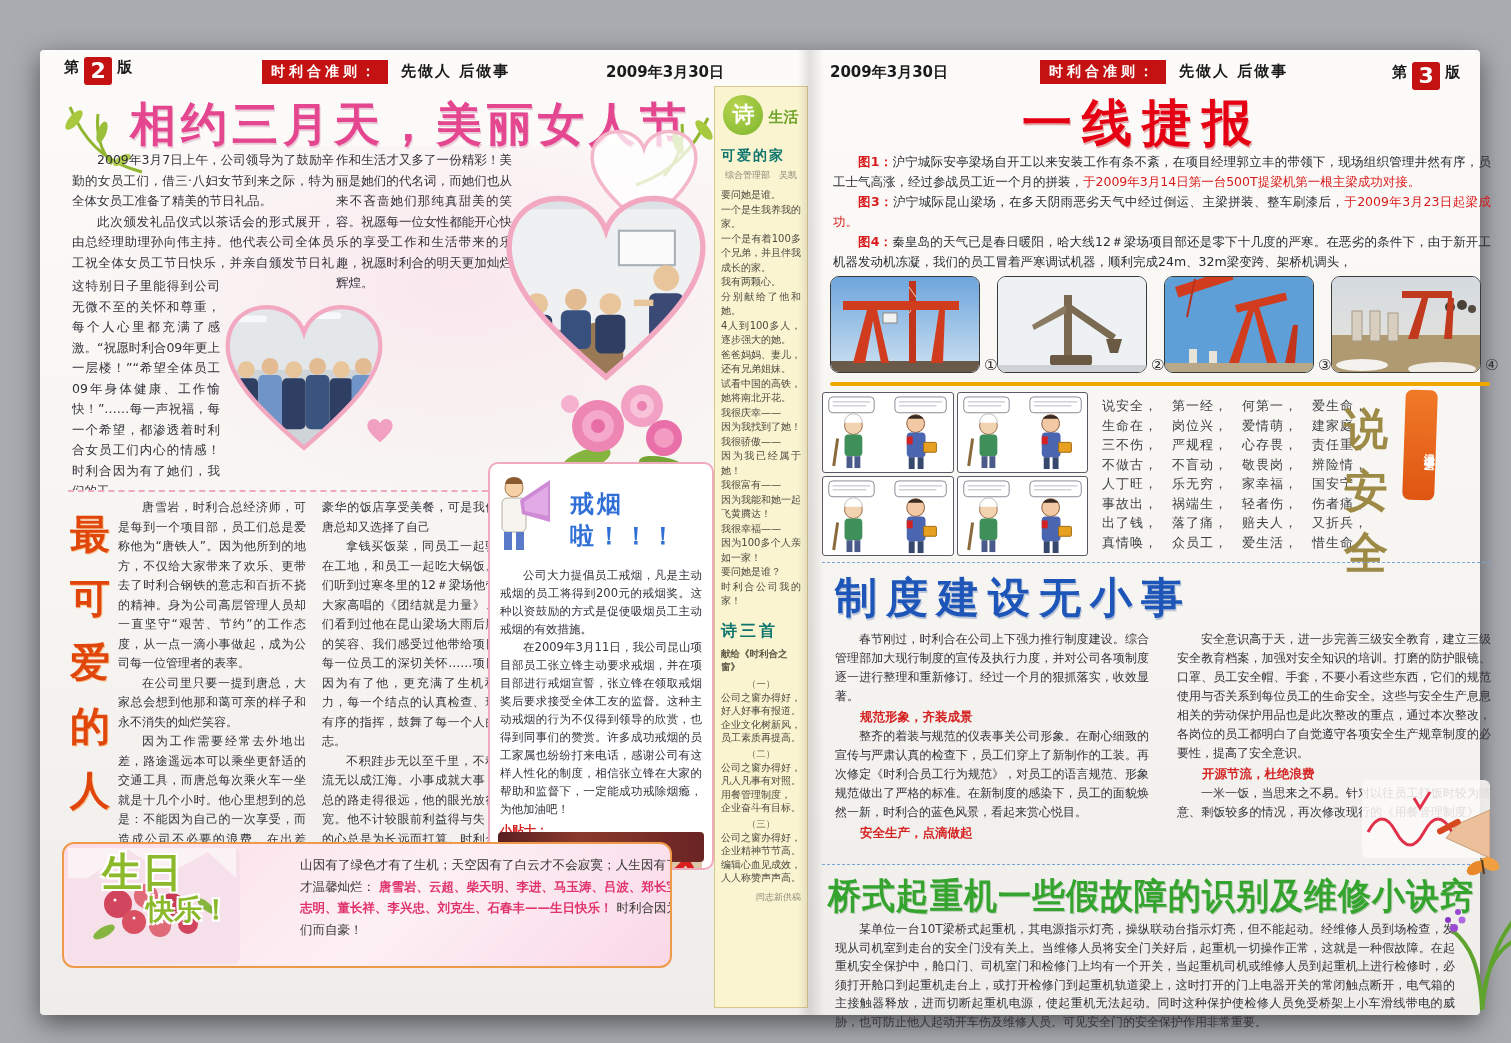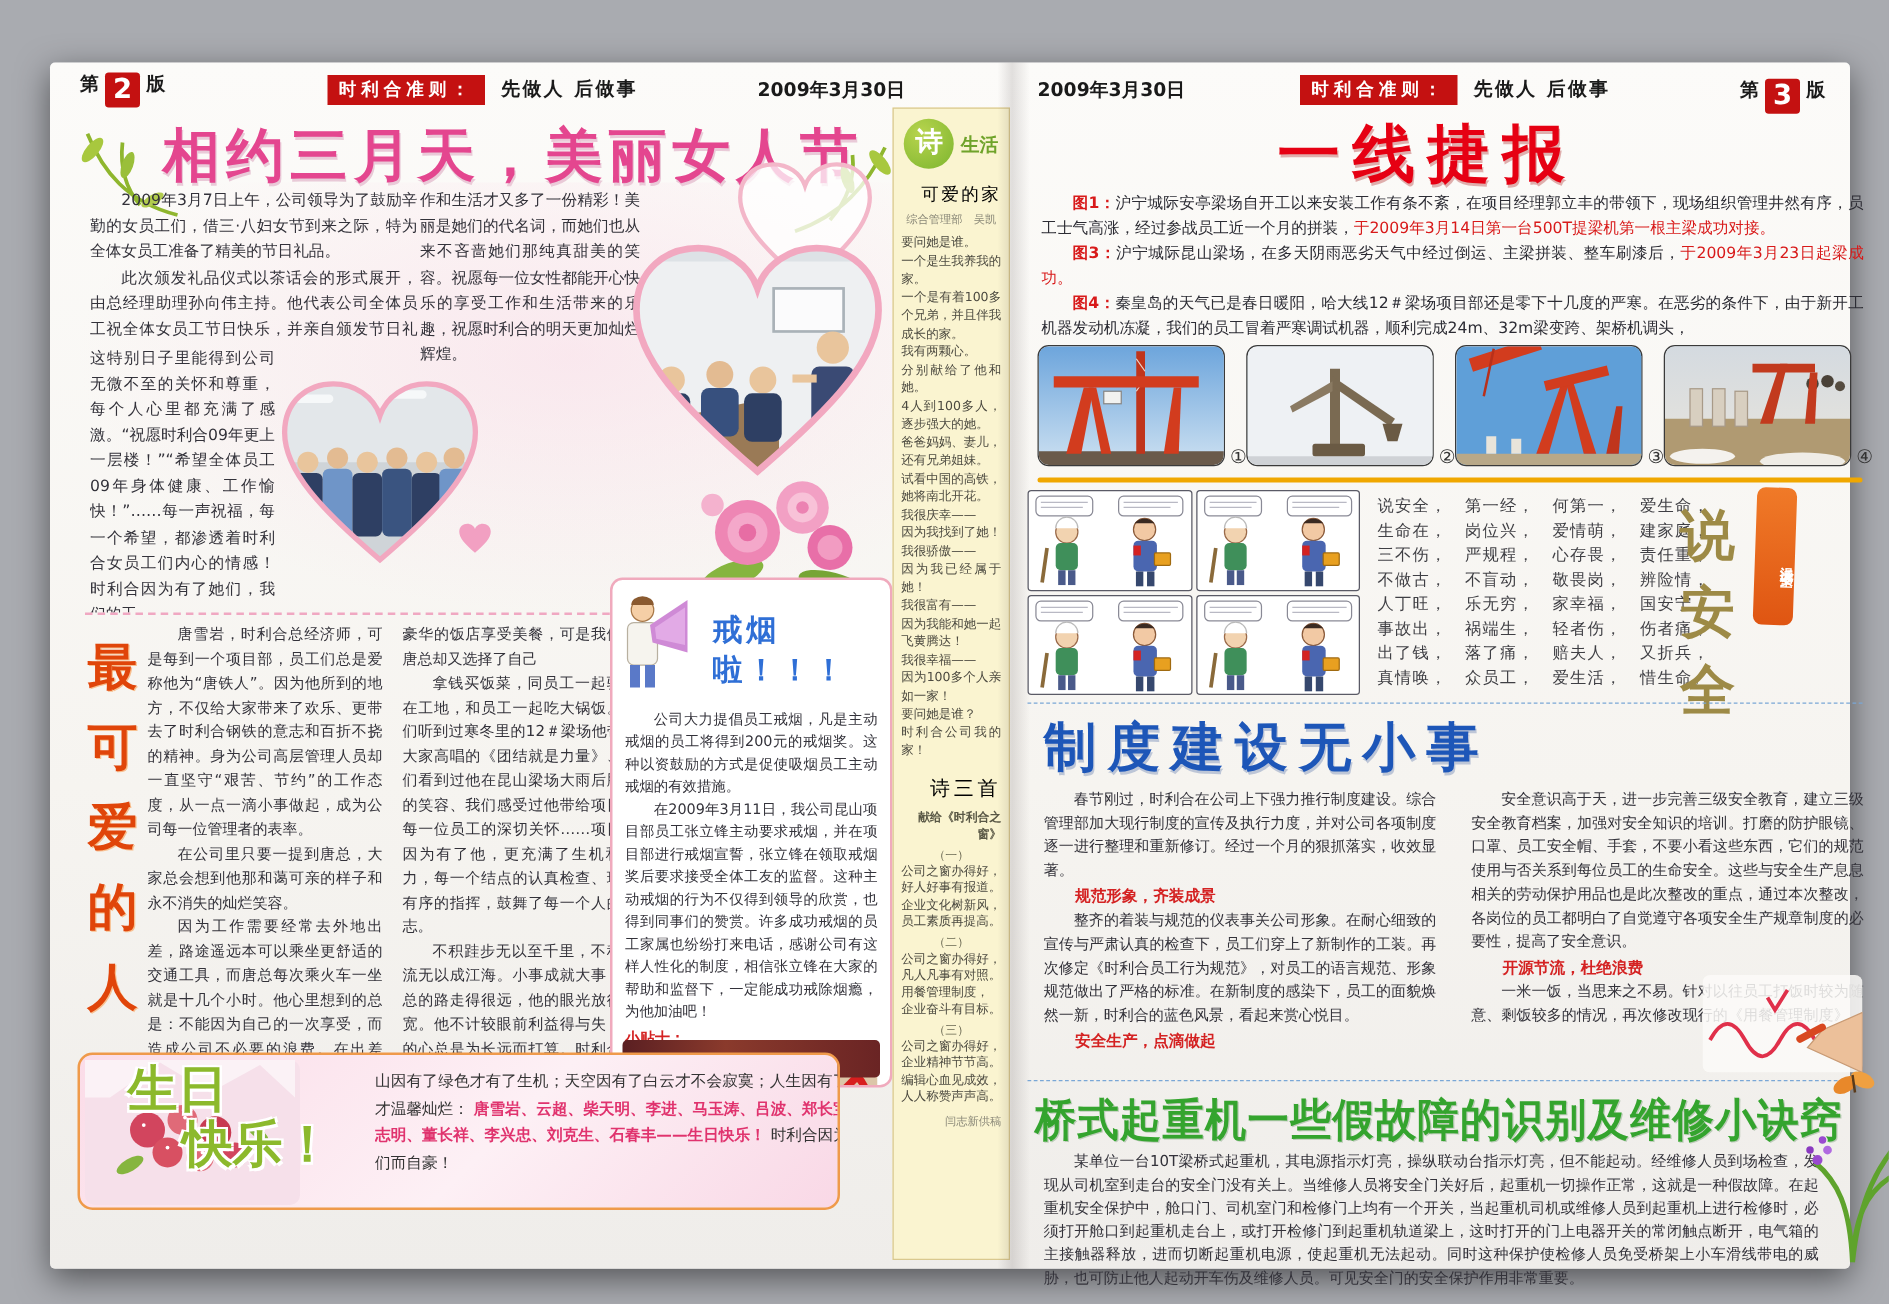--- a/index.html
+++ b/index.html
@@ -29,21 +29,21 @@
 .smoketitle{font-size:24px;font-weight:bold;color:#2f6fd6;letter-spacing:3px}
 .tiphead{color:#d42222;font-weight:bold;font-size:12px}
 .bday{background:linear-gradient(135deg,#fbdce8 0%,#fdf0f5 55%,#f9d8e6 100%);
   border:2px solid #ef9a4a;border-radius:12px;overflow:hidden}
 .bday-title{font-weight:bold;color:#8cb92c;line-height:1.0;
   text-shadow:2px 2px 0 #fff,-2px -2px 0 #fff,2px -2px 0 #fff,-2px 2px 0 #fff}
 .strip{background:#faf4d0;border:1px solid #d9c88e;overflow:hidden;padding:8px 6px}
 .strip p{color:#4c4a40}
 .badge-circle{width:40px;height:40px;border-radius:50%;background:radial-gradient(circle at 35% 30%,#b8d44e,#7cb52e);
   color:#fff;font-size:22px;font-weight:bold;text-align:center;line-height:40px;display:inline-block}
-.strip-title-o{color:#000000;font-weight:normal;text-align:right}
+.strip-title-o{color:#0f766e;font-weight:bold;text-align:left}
 .pl{font-size:10px;line-height:14.5px;text-align:justify}
 .p2l{font-size:10px;line-height:13.5px;text-align:justify}
 .frontline-title{font-size:50px;font-weight:bold;color:#e60013;letter-spacing:10px;
   text-shadow:1px 2px 0 rgba(160,0,0,.3);white-space:nowrap}
 .fl-item{font-size:12.5px;line-height:20px;text-indent:2em;text-align:justify;color:#2c2c34}
 .fl-label{color:#d81a1a;font-weight:bold}
 .fl-em{color:#d81a1a}
 .photo{border:1px solid #3a3a3a;border-radius:9px;overflow:hidden;background:#dfe6ec}
 .pnum{font-size:15px;color:#333}
 .yellowrule{background:#f0a700;border-radius:2px}
@@ -266,21 +266,21 @@
       <circle cx="47" cy="52" r="1.5" fill="#fff"></circle>
         <circle cx="80" cy="46" r="1.5" fill="#fff"></circle>
         <circle cx="104" cy="54" r="1.5" fill="#fff"></circle>
       <circle cx="66" cy="70" r="1.5" fill="#fff"></circle>
         <circle cx="94" cy="74" r="1.5" fill="#fff"></circle>
       <ellipse cx="36" cy="84" rx="12" ry="5" fill="#86b53f" transform="rotate(-30 36 84)"></ellipse>
       <ellipse cx="138" cy="58" rx="11" ry="4" fill="#86b53f" transform="rotate(40 138 58)"></ellipse>
     </svg>
     <div class="abs" style="left:38px;top:8px">
       <div class="bday-title" style="font-size:40px">生日</div>
-      <div class="bday-title" style="font-size:40px;margin:4px 0 16px 44px">快乐！</div>
+      <div class="bday-title" style="font-size:28px;margin:4px 0 16px 44px">快乐！</div>
     </div>
     <div class="abs jt" style="left:236px;top:10px;width:404px;height:108px;font-size:12.5px;line-height:21.5px">
       <span style="color:#333">山因有了绿色才有了生机；天空因有了白云才不会寂寞；人生因有了牵挂才温馨灿烂：</span>
       <span style="color:#e0336e;font-weight:bold">唐雪岩、云超、柴天明、李进、马玉涛、吕波、郑长宝、赵志明、董长祥、李兴忠、刘克生、石春丰——生日快乐！</span>
       <span style="color:#333">时利合因为有你们而自豪！</span>
     </div>
   </div>
 
   <div class="abs strip" style="left:674px;top:36px;width:94px;height:922px">
     <div style="text-align:center">
@@ -303,21 +303,21 @@
         <p class="pl">我很骄傲——</p>
         <p class="pl">因为我已经属于她！</p>
         <p class="pl">我很富有——</p>
         <p class="pl">因为我能和她一起飞黄腾达！</p>
         <p class="pl">我很幸福——</p>
         <p class="pl">因为100多个人亲如一家！</p>
         <p class="pl">要问她是谁？</p>
         <p class="pl">时利合公司我的家！</p>
       </div>
     <div class="strip-title-o" style="font-size:16px;margin-top:12px;letter-spacing:3px">诗三首</div>
-    <div style="font-size:9.5px;font-weight:bold;color:#5a5846;text-align:right;margin:6px 0 4px">献给《时利合之窗》</div>
+    <div style="font-size:9.5px;font-weight:bold;color:#5a5846;text-align:left;margin:6px 0 4px">献给《时利合之窗》</div>
 
     <div style="text-align:center;font-size:9.5px;color:#6a6852;margin-top:2px">（一）</div>
     <p class="p2l">公司之窗办得好，</p>
     <p class="p2l">好人好事有报道。</p>
     <p class="p2l">企业文化树新风，</p>
     <p class="p2l">员工素质再提高。</p>
 
     <div style="text-align:center;font-size:9.5px;color:#6a6852;margin-top:3px">（二）</div>
     <p class="p2l">公司之窗办得好，</p>
     <p class="p2l">凡人凡事有对照。</p>

